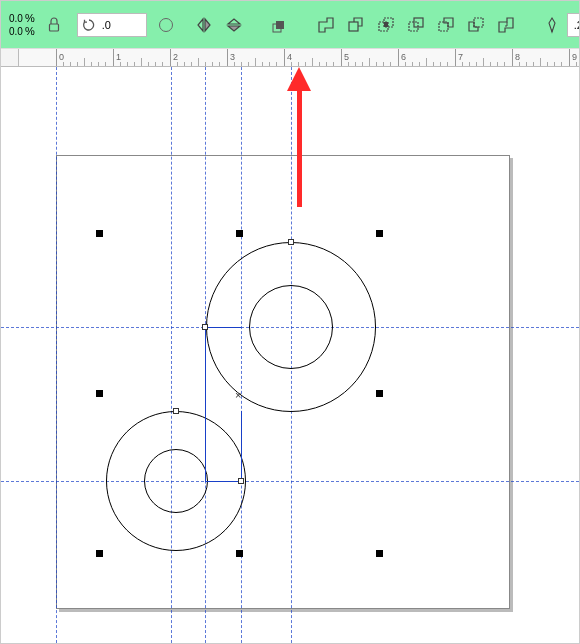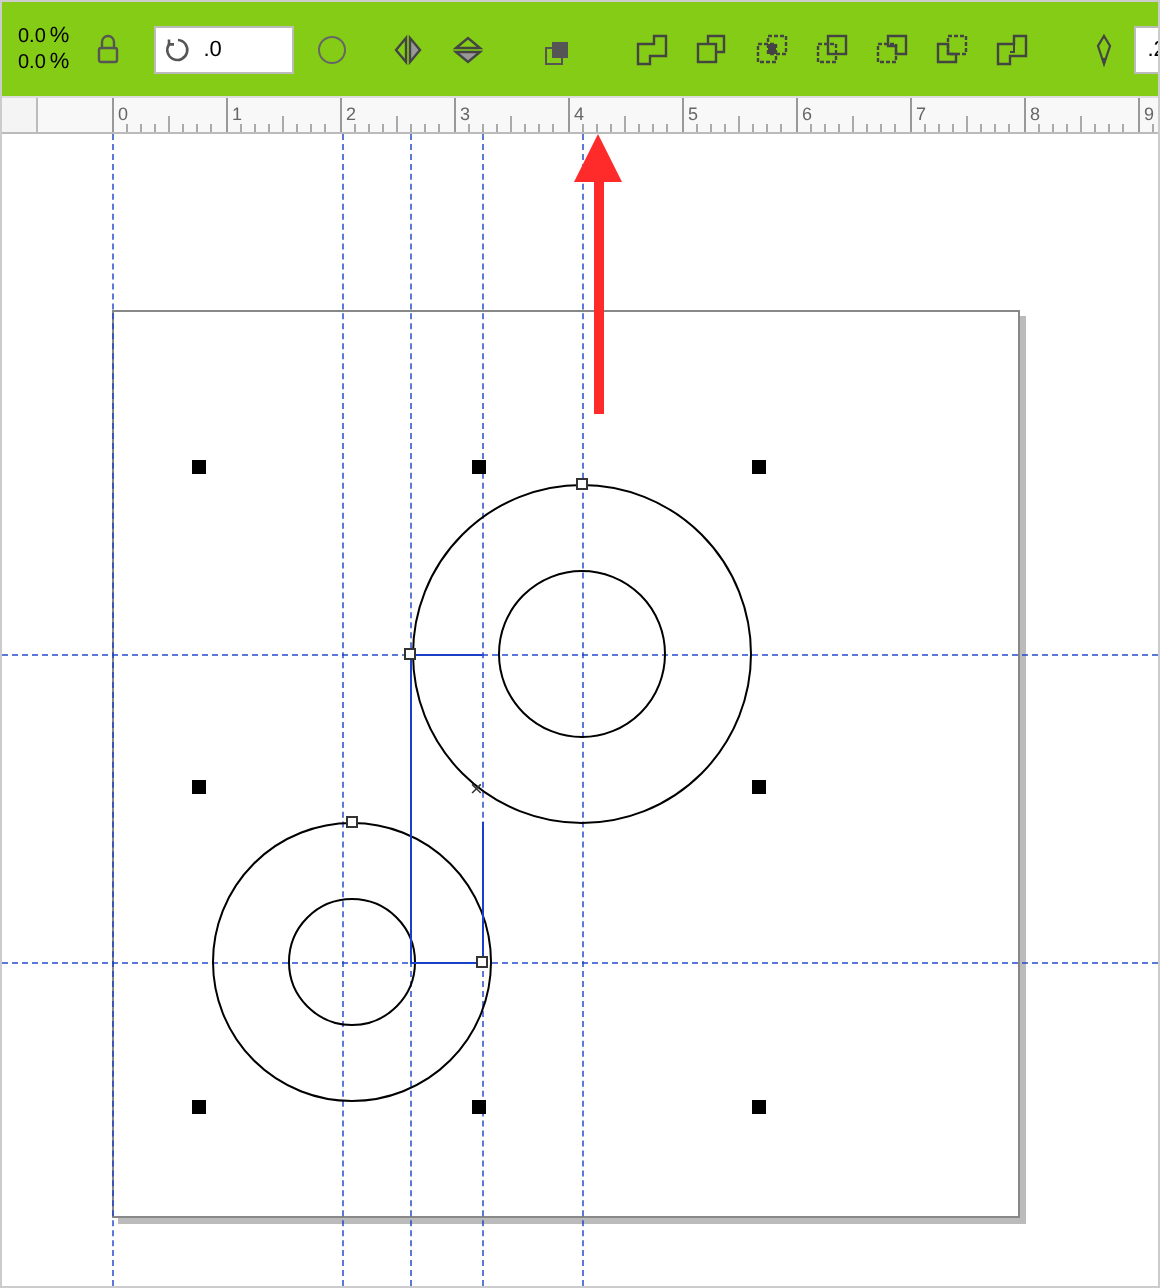--- a/index.html
+++ b/index.html
@@ -1,17 +1,17 @@
 <!DOCTYPE html>
 <html><head>
 <meta charset="utf-8">
 <style>
   html,body{margin:0;padding:0;font-family:Arial,Helvetica,sans-serif;font-size:11px;color:#333;background:#fff}
   .app{width:580px;height:644px;position:relative;overflow:hidden;border:1px solid #ccc;box-sizing:border-box}
-  .toolbar{height:48px;background:#84cc16;border-bottom:1px solid #ddd;display:flex;align-items:center;box-sizing:border-box;padding-left:2px}
+  .toolbar{height:48px;background:#86efac;border-bottom:1px solid #ddd;display:flex;align-items:center;box-sizing:border-box;padding-left:2px}
   .tb-group{display:flex;align-items:center;padding:0 6px;height:48px}
   .sep{width:1px;height:30px;background:#d0d0d0;margin:0 2px}
   .coord{display:flex;flex-direction:column;gap:0px;font-size:10px;line-height:13px;color:#000}
   .coord .row{display:flex;align-items:center;gap:2px}
   .pct{font-size:11px}
   .lock-ic{width:14px;height:18px}
   .tb-btn{width:26px;height:26px;display:flex;align-items:center;justify-content:center;border:1px solid transparent;border-radius:2px;margin:0 1px;cursor:pointer}
   .rot-input{display:flex;align-items:center;height:22px;border:1px solid #bbb;background:#fff;padding:0 4px;font-size:11px;gap:4px}
   .rot-input input{border:none;outline:none;width:38px;font-size:11px}
   .small-circ{width:14px;height:14px;border:1px solid #666;border-radius:50%;box-sizing:border-box}

